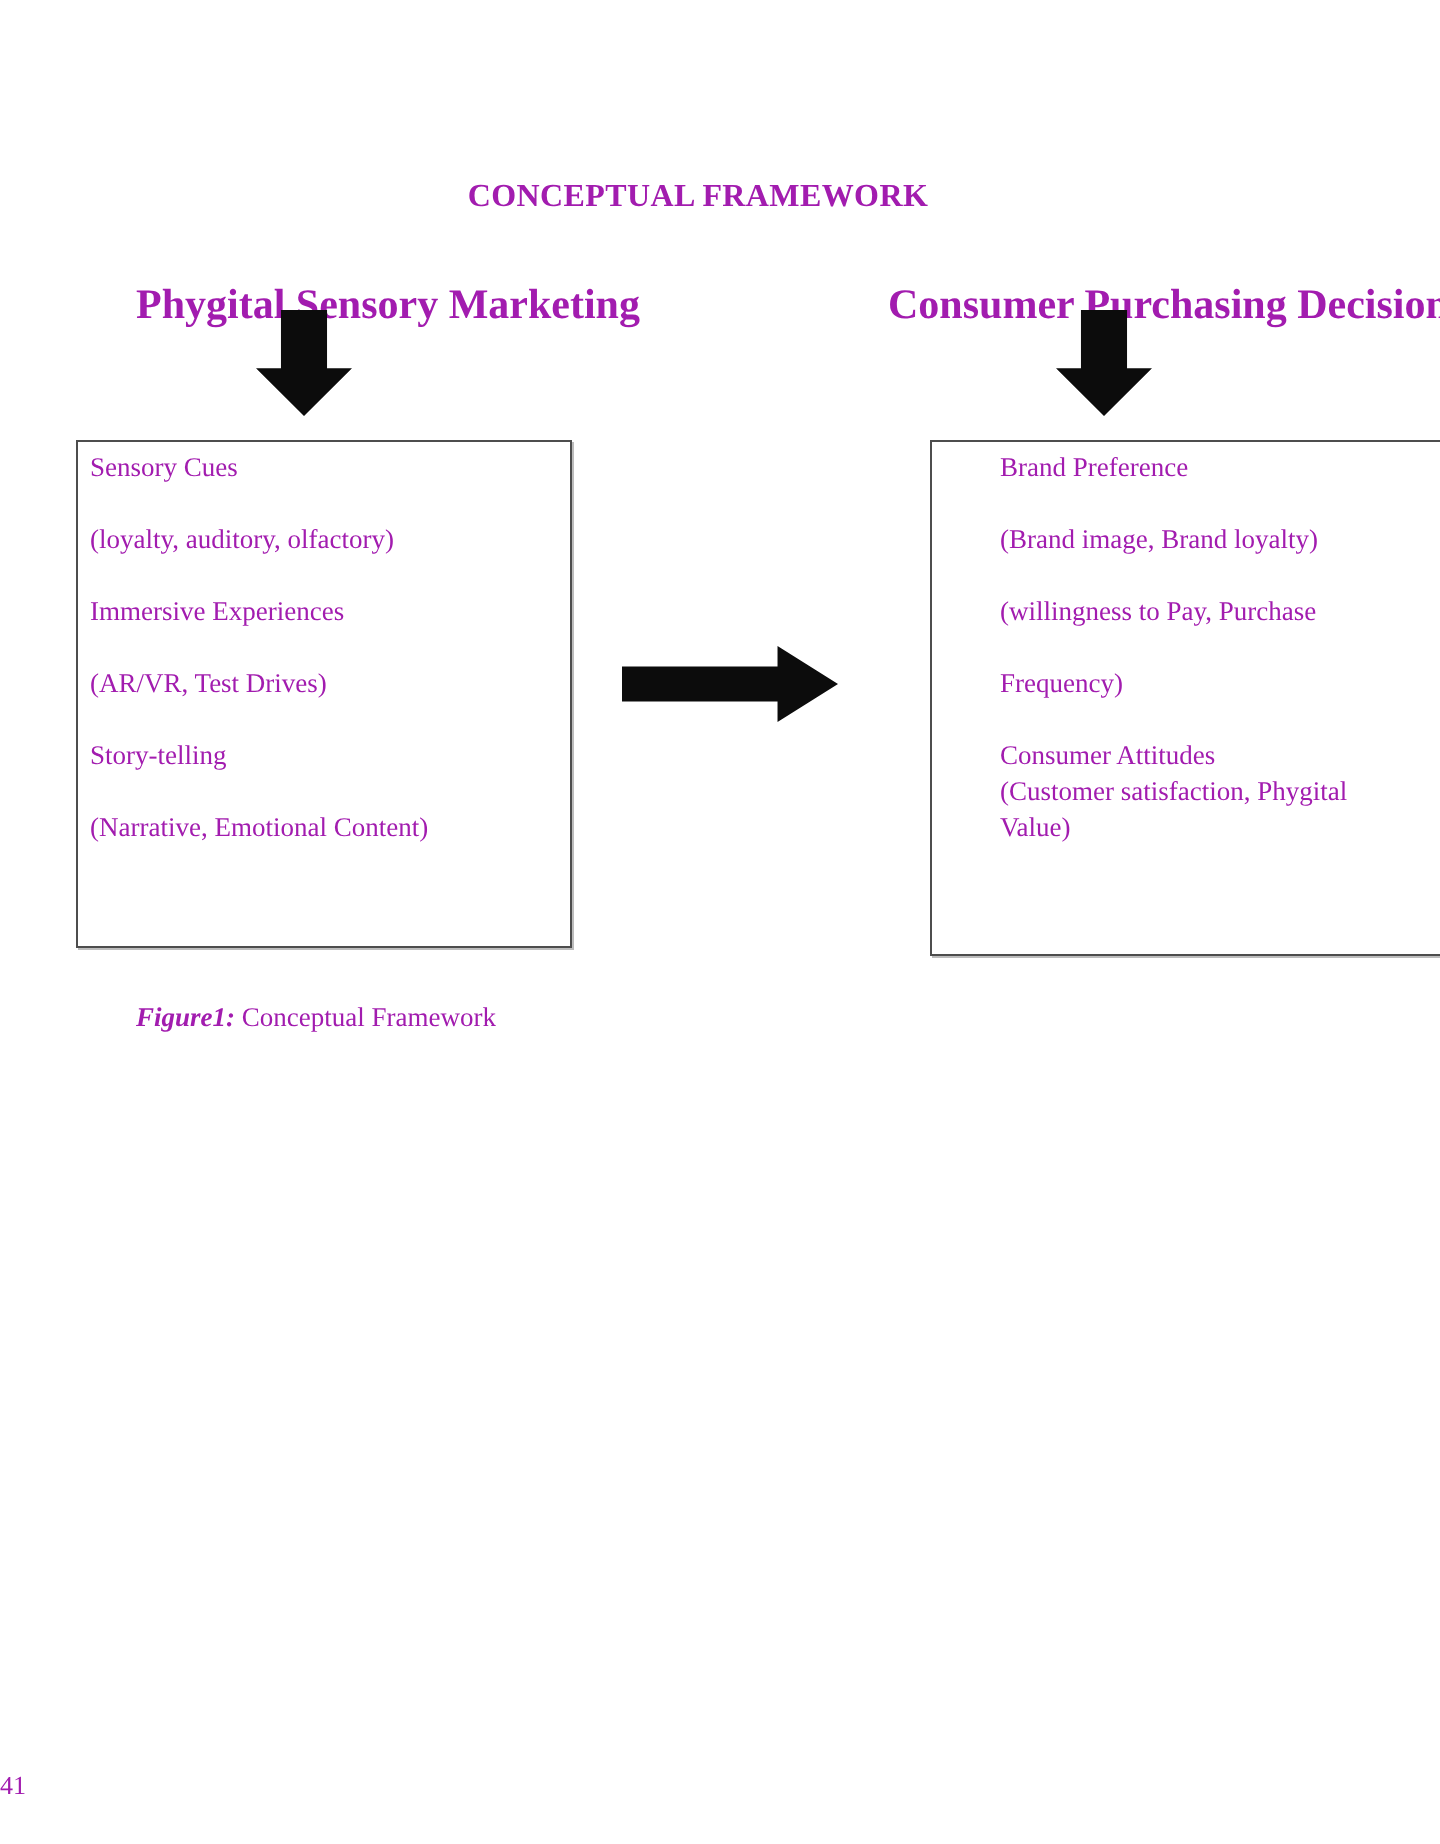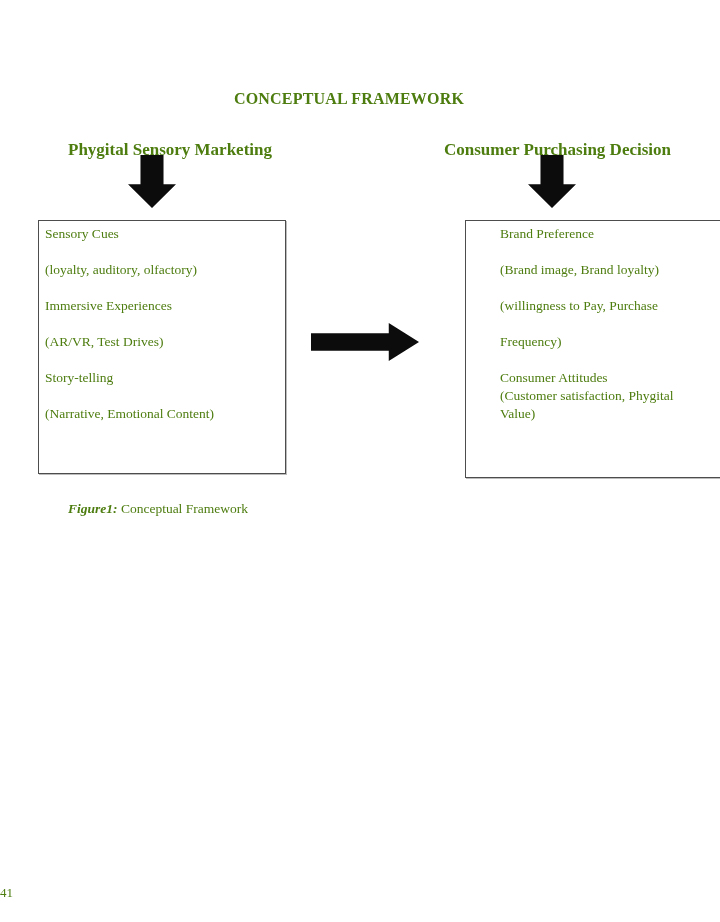--- a/index.html
+++ b/index.html
@@ -6,38 +6,38 @@
     margin: 0;
     padding: 0;
     background: #ffffff;
   }
   .page {
     position: relative;
     width: 720px;
     height: 922px;
     background: #ffffff;
     font-family: "Liberation Serif", "DejaVu Serif", serif;
-    color: #4d7c0f;
+    color: #a21caf;
     overflow: hidden;
   }
   .doc-title {
     position: absolute;
     left: 0;
     top: 90px;
     width: 698px;
     text-align: center;
     font-weight: bold;
     font-size: 16px;
     letter-spacing: 0.2px;
   }
   .col-heading {
     position: absolute;
     top: 140px;
     font-weight: bold;
-    font-size: 17px;
+    font-size: 21px;
     white-space: nowrap;
   }
   .col-heading.left  { left: 68px; }
   .col-heading.right { left: 444px; }
 
   .down-arrow {
     position: absolute;
     top: 155px;
     width: 48px;
     height: 53px;

